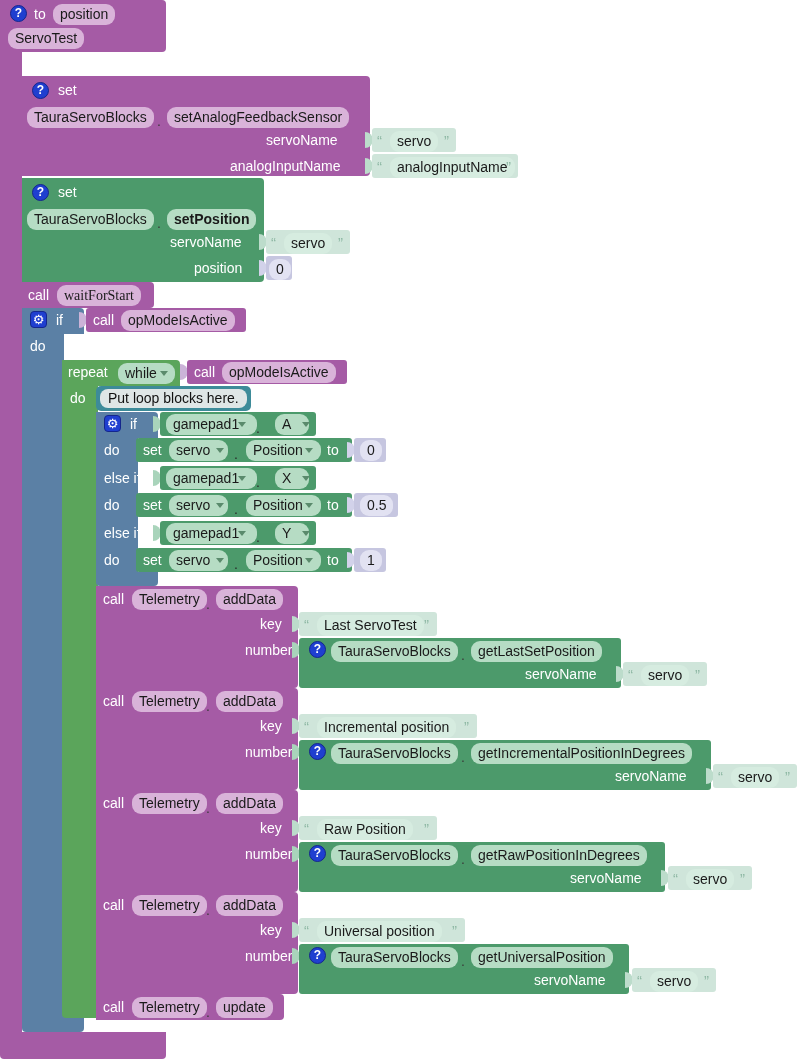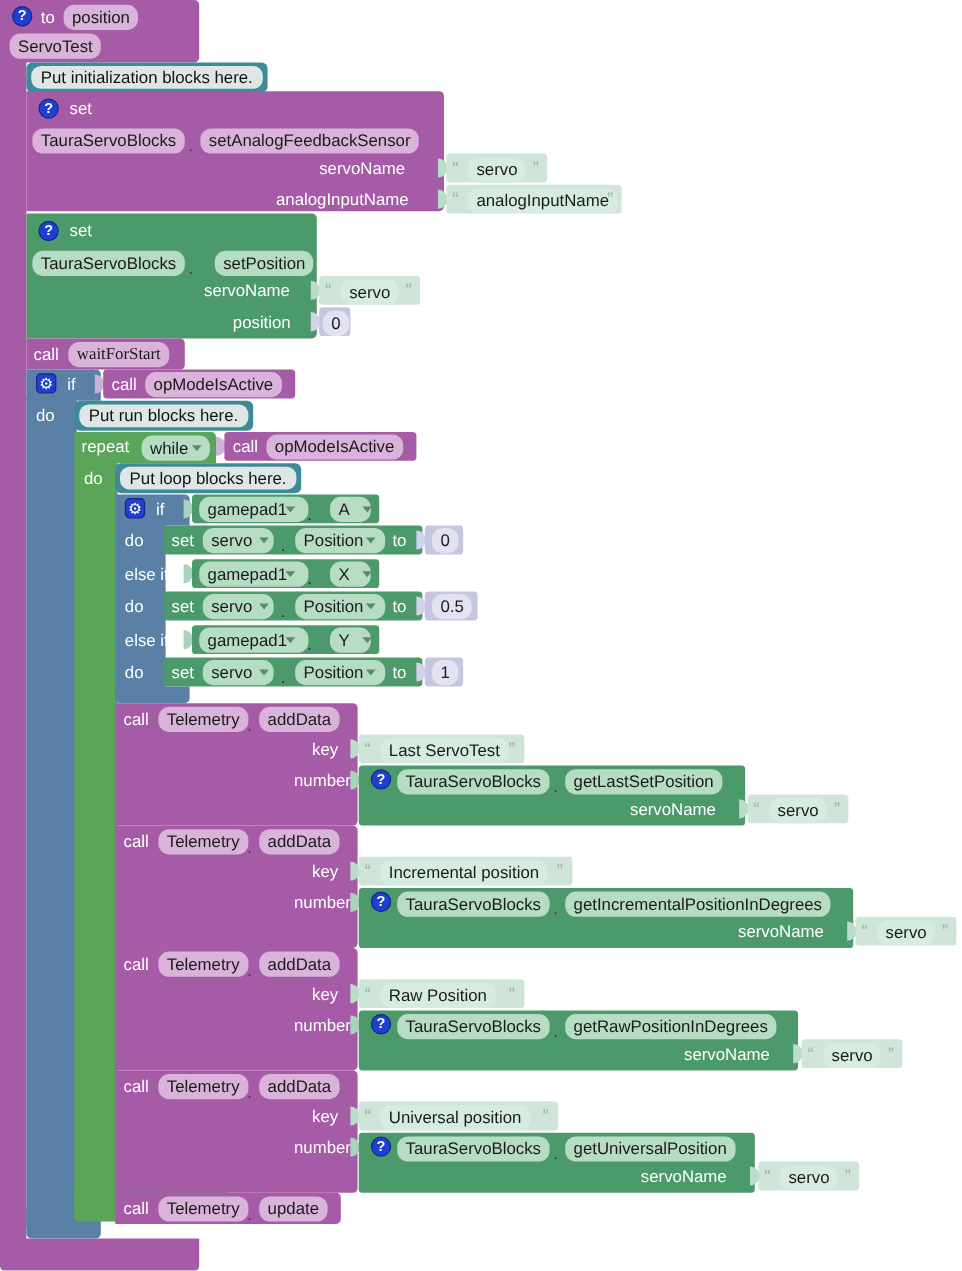--- a/index.html
+++ b/index.html
@@ -83,23 +83,20 @@
 
   <div class="blk purple" style="left:0;top:0;width:166px;height:52px;border-radius:0 4px 4px 0;"></div>
   <div class="blk purple" style="left:0;top:48px;width:22px;height:1005px;"></div>
   <div class="blk purple" style="left:0;top:1032px;width:166px;height:27px;border-radius:0 0 4px 4px;"></div>
 
   <div class="qicon" style="left:10px;top:5px;"></div>
   <div class="lbl" style="left:34px;top:6px;">to</div>
   <div class="pill pPink" style="left:53px;top:4px;">position</div>
   <div class="pill pPink" style="left:8px;top:28px;">ServoTest</div>
 
-  <div class="hint" style="left:22px;top:52px;">
-    <span>Put initialization blocks here.</span>
-  </div>
 
   <div class="blk purple" style="left:22px;top:76px;width:348px;height:100px;border-radius:0 4px 4px 0;"></div>
   <div class="qicon" style="left:32px;top:82px;"></div>
   <div class="lbl" style="left:58px;top:82px;">set</div>
   <div class="pill pPink" style="left:27px;top:107px;">TauraServoBlocks</div>
   <div class="dot dk" style="left:157px;top:114px;">.</div>
   <div class="pill pPink" style="left:167px;top:107px;text-align:center;">setAnalogFeedbackSensor</div>
 
   <div class="lbl" style="left:266px;top:132px;">servoName</div>
   <div class="plug pm" style="left:365px;top:132px;"></div>
@@ -113,21 +110,21 @@
   <div class="blk mint" style="left:372px;top:154px;width:146px;height:24px;border-radius:3px;"></div>
   <div class="qm" style="left:377px;top:159px;">“</div>
   <div class="pill pMint" style="left:390px;top:157px;">analogInputName</div>
   <div class="qm" style="left:506px;top:159px;">”</div>
 
   <div class="blk green" style="left:22px;top:178px;width:242px;height:104px;border-radius:0 4px 4px 0;"></div>
   <div class="qicon" style="left:32px;top:184px;"></div>
   <div class="lbl" style="left:58px;top:184px;">set</div>
   <div class="pill pGreen" style="left:27px;top:209px;">TauraServoBlocks</div>
   <div class="dot dk" style="left:157px;top:216px;">.</div>
-  <div class="pill pGreen" style="left:179px;top:209px;">setPosition</div>
+  <div class="pill pGreen" style="left:167px;top:209px;font-weight:bold;">setPosition</div>
 
   <div class="lbl" style="left:170px;top:234px;">servoName</div>
   <div class="plug pm" style="left:259px;top:234px;"></div>
   <div class="blk mint" style="left:266px;top:230px;width:84px;height:24px;border-radius:3px;"></div>
   <div class="qm" style="left:271px;top:235px;">“</div>
   <div class="pill pMint" style="left:284px;top:233px;">servo</div>
   <div class="qm" style="left:338px;top:235px;">”</div>
 
   <div class="lbl" style="left:194px;top:260px;">position</div>
   <div class="plug pl" style="left:259px;top:260px;"></div>
@@ -142,23 +139,20 @@
   <div class="blk blue" style="left:22px;top:330px;width:42px;height:693px;"></div>
   <div class="blk blue" style="left:22px;top:1006px;width:62px;height:26px;border-radius:0 0 4px 4px;"></div>
   <div class="gicon" style="left:30px;top:311px;"></div>
   <div class="lbl" style="left:56px;top:312px;">if</div>
   <div class="plug pp" style="left:79px;top:312px;"></div>
   <div class="blk purple" style="left:86px;top:308px;width:160px;height:24px;border-radius:3px;"></div>
   <div class="lbl" style="left:93px;top:312px;">call</div>
   <div class="pill pPink" style="left:121px;top:310px;">opModeIsActive</div>
   <div class="lbl" style="left:30px;top:338px;">do</div>
 
-  <div class="hint" style="left:62px;top:334px;">
-    <span>Put run blocks here.</span>
-  </div>
 
   <div class="blk greenLite" style="left:62px;top:360px;width:118px;height:26px;border-radius:0 4px 0 0;"></div>
   <div class="blk greenLite" style="left:62px;top:382px;width:36px;height:630px;"></div>
   <div class="blk greenLite" style="left:62px;top:992px;width:128px;height:26px;border-radius:0 0 4px 4px;"></div>
   <div class="lbl" style="left:68px;top:364px;">repeat</div>
   <div class="pill pGreen" style="left:118px;top:363px;padding-right:18px;">while</div>
   <div class="caret" style="left:160px;top:371px;"></div>
   <div class="plug pp" style="left:180px;top:364px;"></div>
   <div class="blk purple" style="left:187px;top:360px;width:160px;height:24px;border-radius:3px;"></div>
   <div class="lbl" style="left:194px;top:364px;">call</div>

